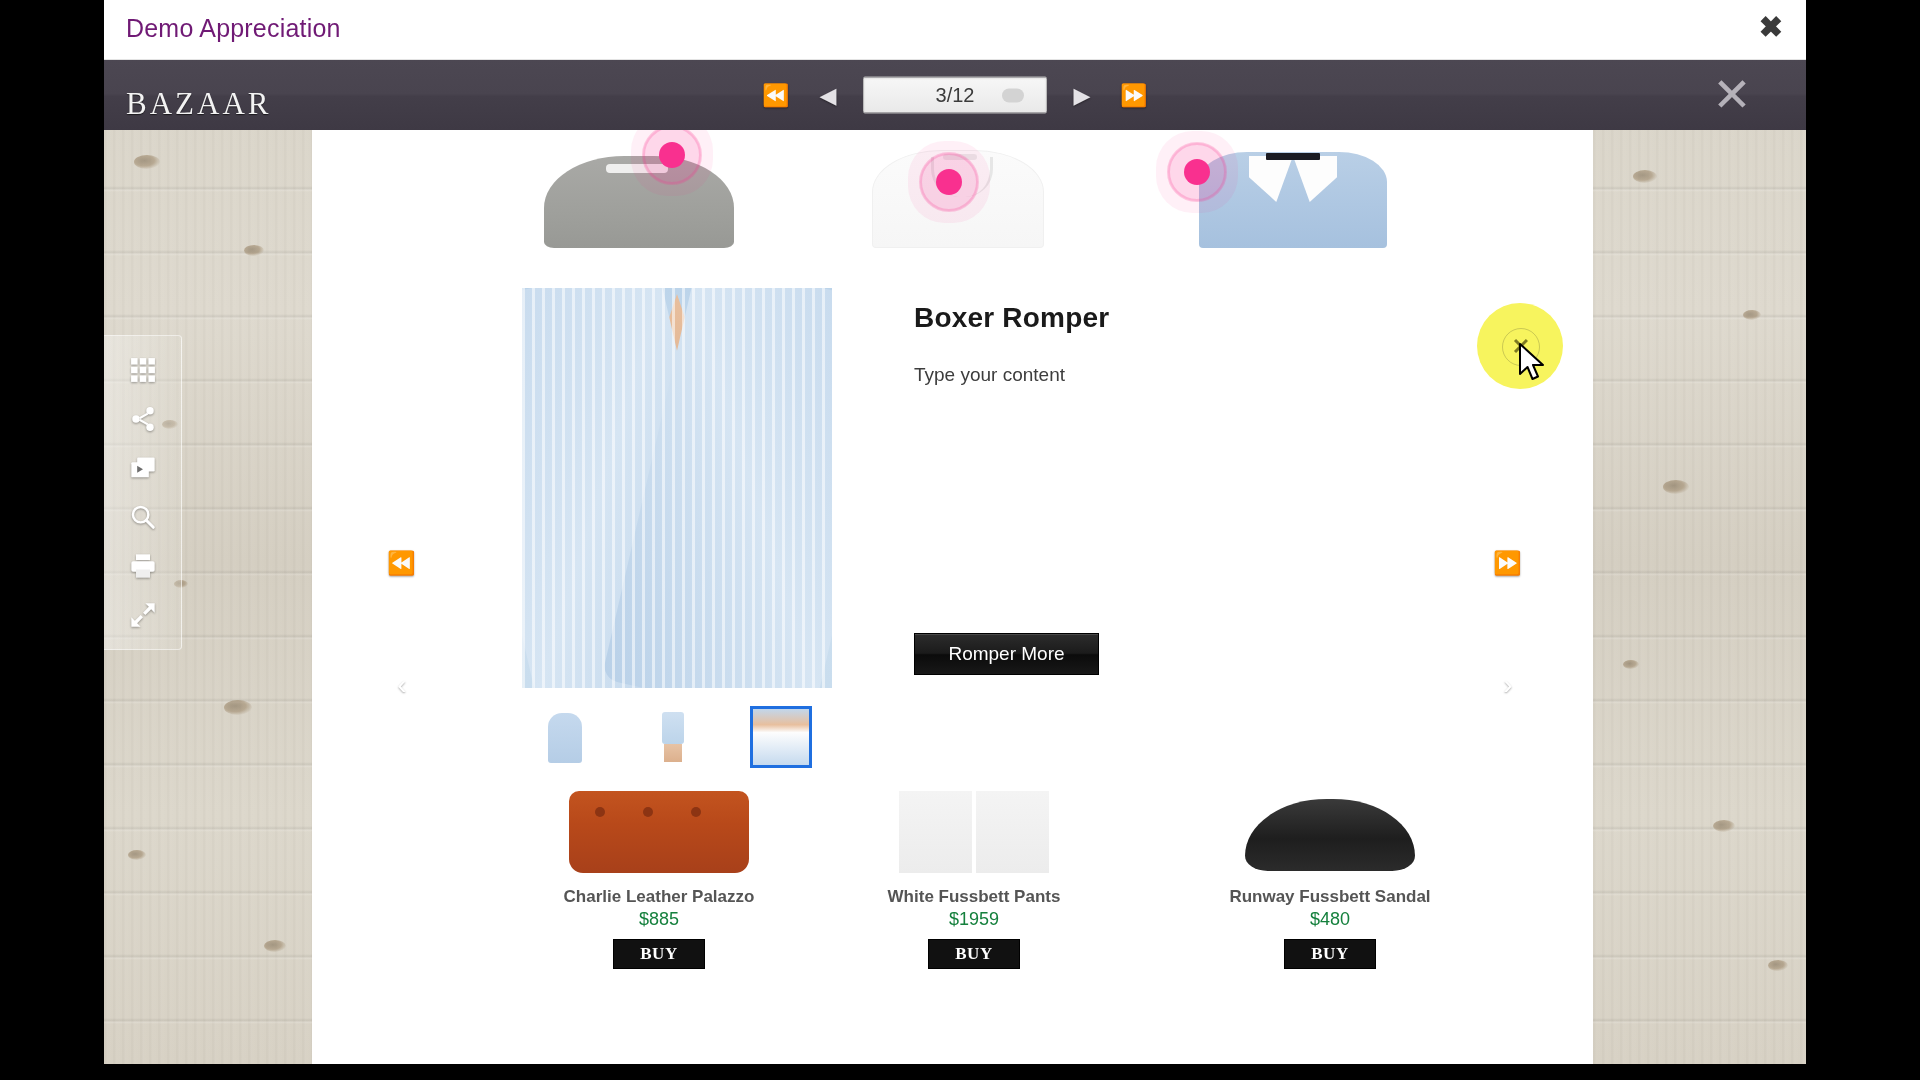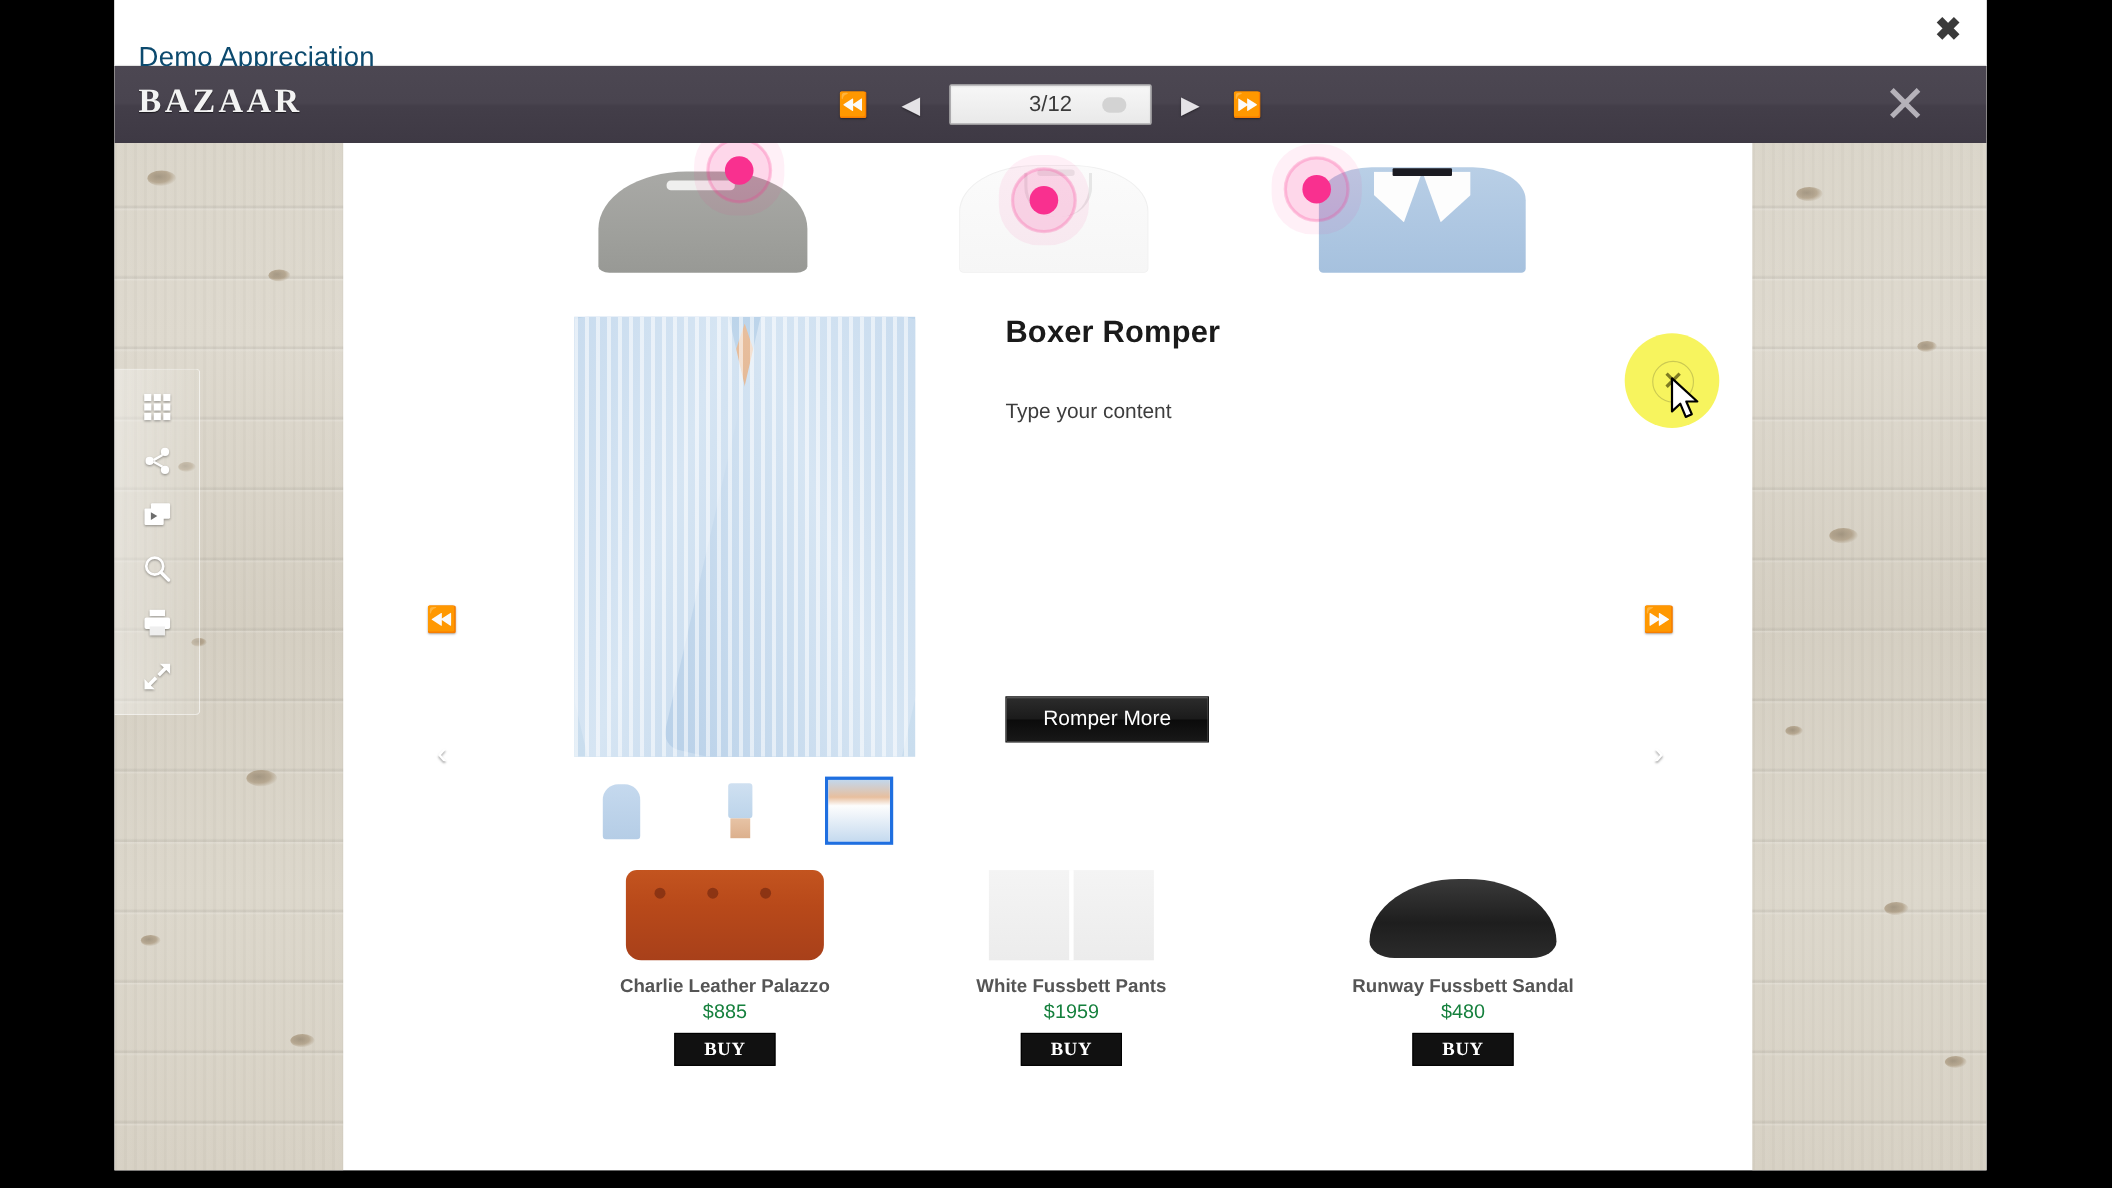--- a/index.html
+++ b/index.html
@@ -21,23 +21,22 @@
 
   
   #title-bar {
     position: absolute; left:0; top:0;
     width: 100%; height: 60px;
     background: #ffffff;
     border-bottom: 1px solid #e3e3e3;
   }
   #window-title {
     position: absolute; left: 22px; top: 14px;
-    font-size: 25px; color: #0c4a6e;
+    font-size: 25px; color: #701a75;
     letter-spacing: .2px;
-    margin-top: 24px;
   }
   #window-close {
     position: absolute; right: 18px; top: 10px;
     width: 34px; height: 34px;
     color: #3a3a3a; font-size: 29px; font-weight: bold;
     line-height: 34px; text-align: center;
     cursor: pointer; user-select: none;
   }
 
   
@@ -73,23 +72,23 @@
   }
 
   
   #viewer-toolbar {
     position: absolute; left: 0; top: 0;
     width: 100%; height: 70px;
     background: linear-gradient(to bottom, #4c4752 0%, #49444f 48%, #433e49 52%, #3e3944 100%);
     z-index: 30;
   }
   #brand-logo {
-    position: absolute; left: 22px; top: 14px;
+    position: absolute; left: 22px; top: 26px;
     font-family: "Liberation Serif", serif;
-    font-size: 31px; font-weight: bold;
+    font-size: 31px; font-weight: normal;
     color: #f3f3f3; letter-spacing: 3px;
     text-shadow: 0 1px 1px rgba(0,0,0,.6);
   }
   #nav-group {
     position: absolute; left: 50%; top: 50%;
     transform: translate(-50%, -50%);
     display: flex; align-items: center; gap: 18px;
   }
   .nav-btn {
     width: 34px; height: 30px;
@@ -292,21 +291,21 @@
   #product-image .tag {
     position:absolute; left:128px; top:158px; width: 56px; height: 28px;
     background: #fdfdfd;
   }
   #product-image .btn-dot {
     position:absolute; left:150px; top:250px; width: 11px; height: 11px;
     border-radius: 50%; background: #f2f6fa;
   }
 
   #product-title {
-    position: absolute; left: 500px; top: 158px;
+    position: absolute; left: 500px; top: 174px;
     font-size: 28px; font-weight: bold; color: #1a1a1a;
     letter-spacing: .2px;
   }
   #product-desc {
     position: absolute; left: 500px; top: 236px;
     font-size: 19px; color: #3d3d3d;
   }
   #learn-more {
     position: absolute; left: 500px; top: 505px;
     width: 185px; height: 42px;

